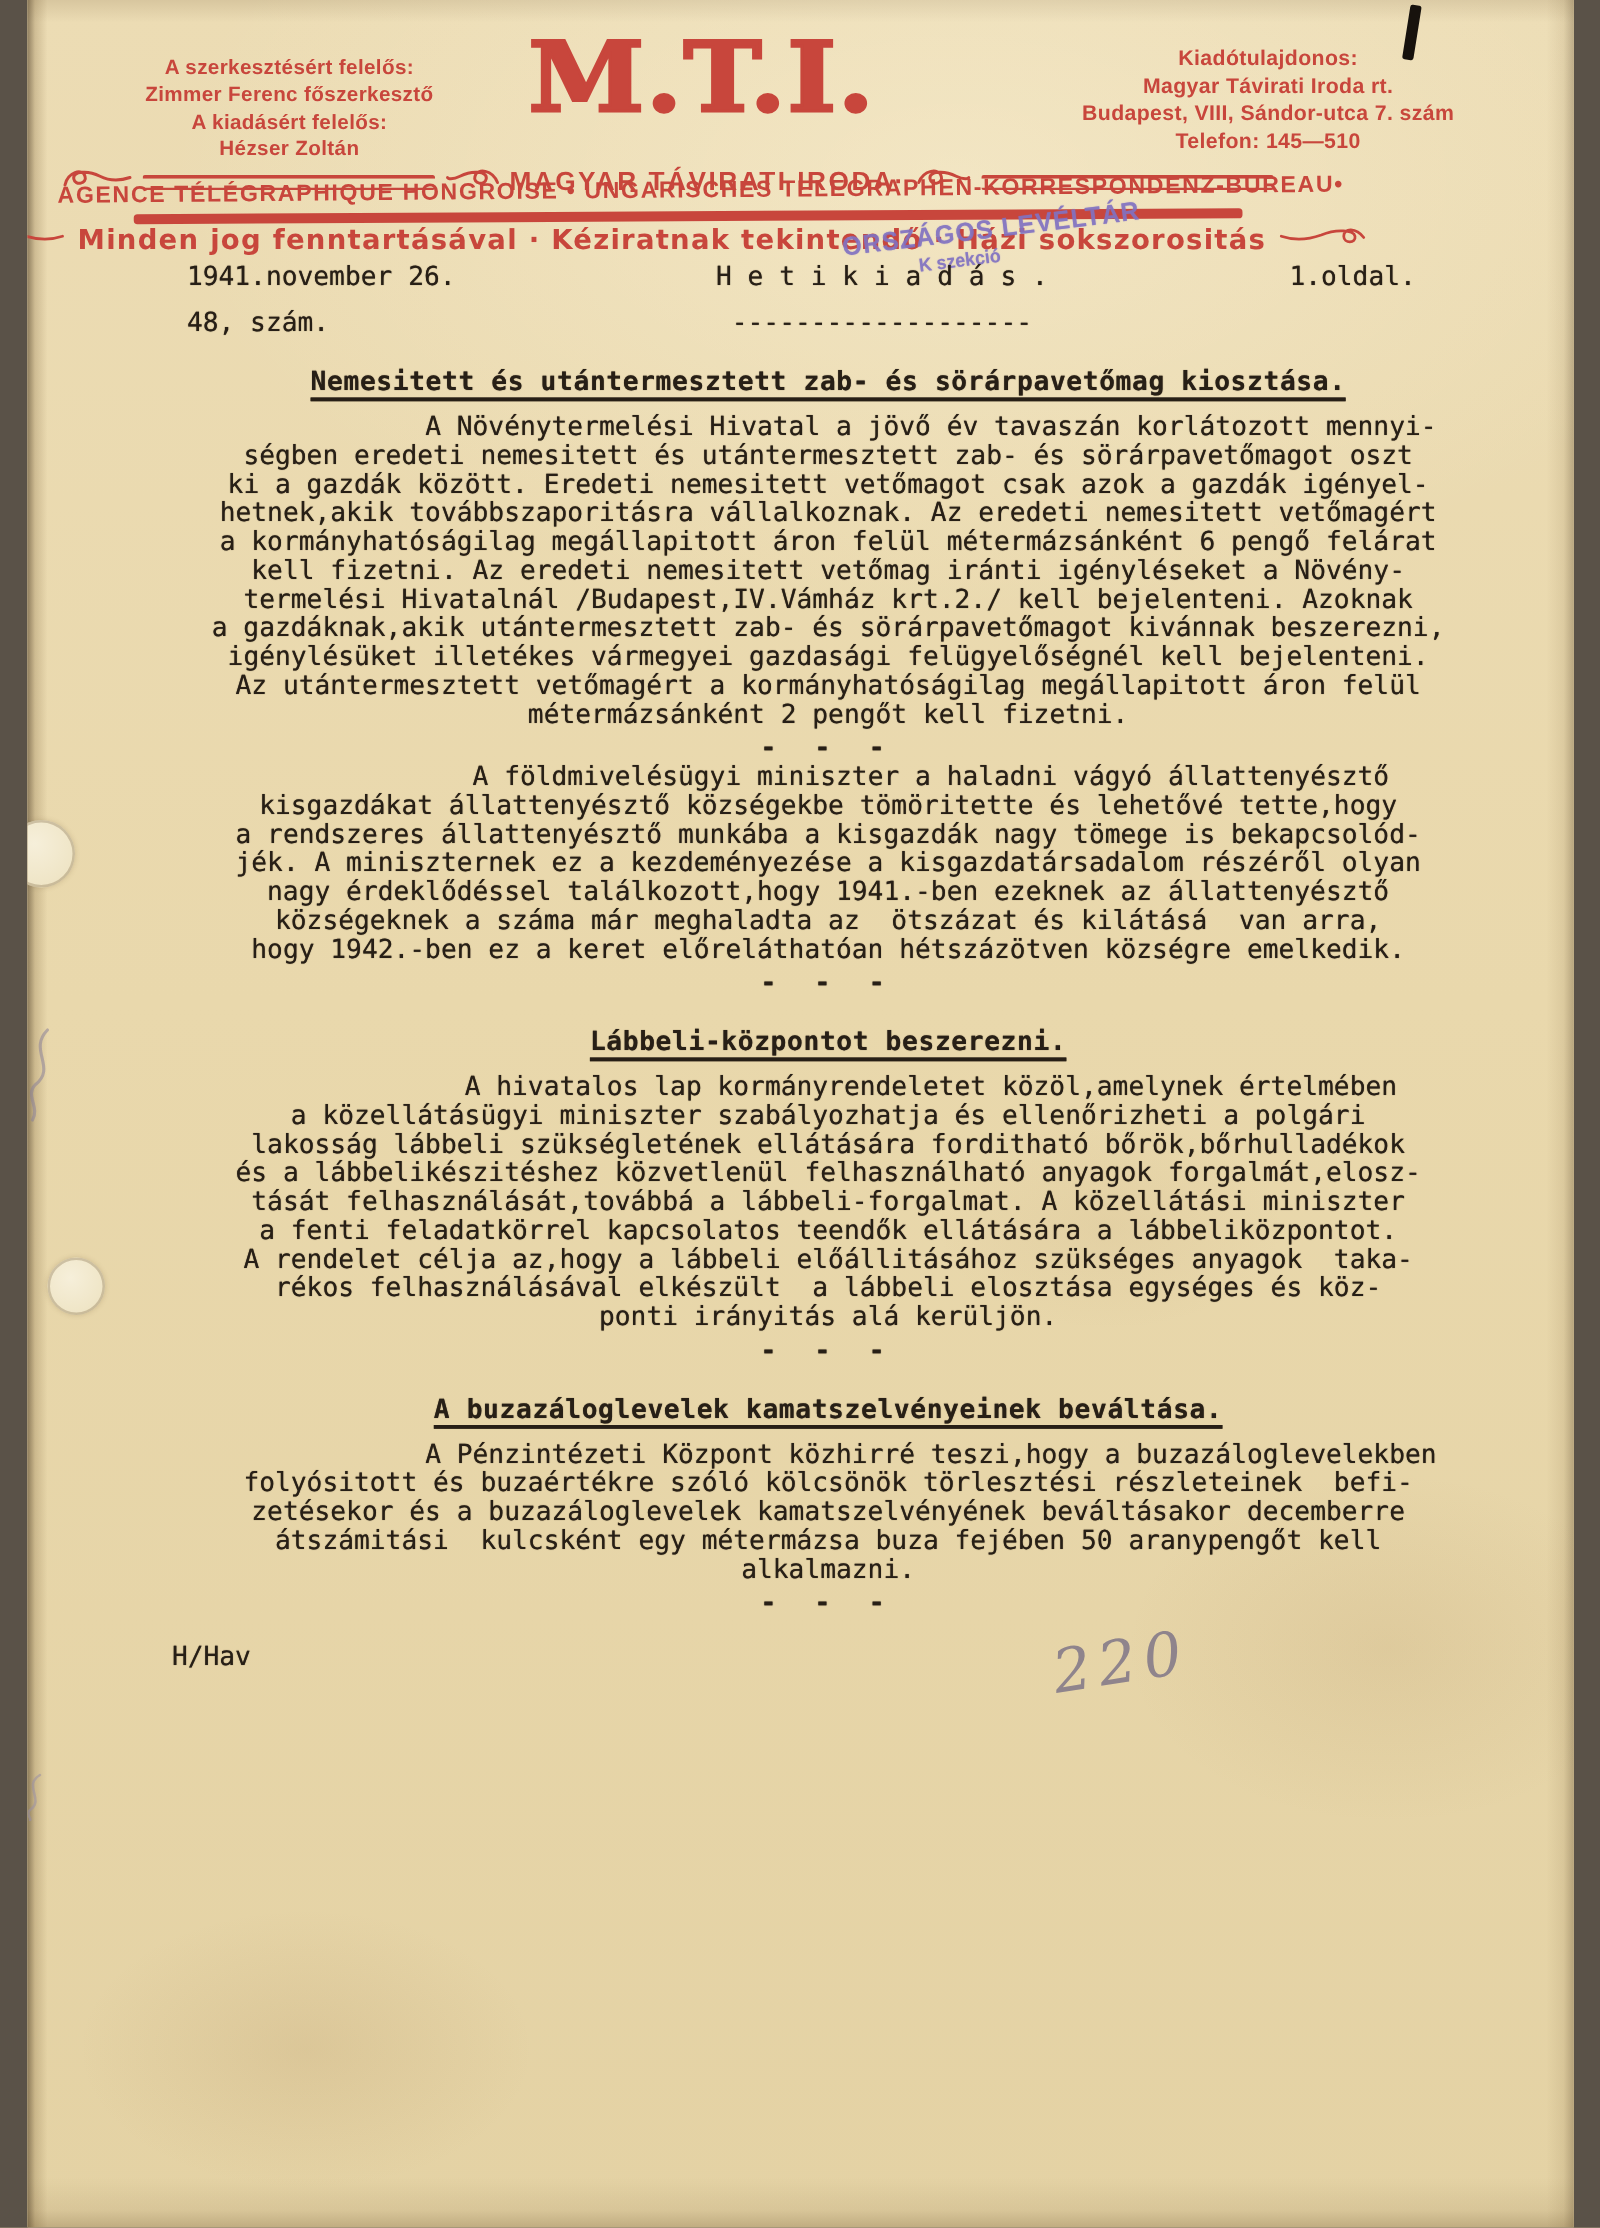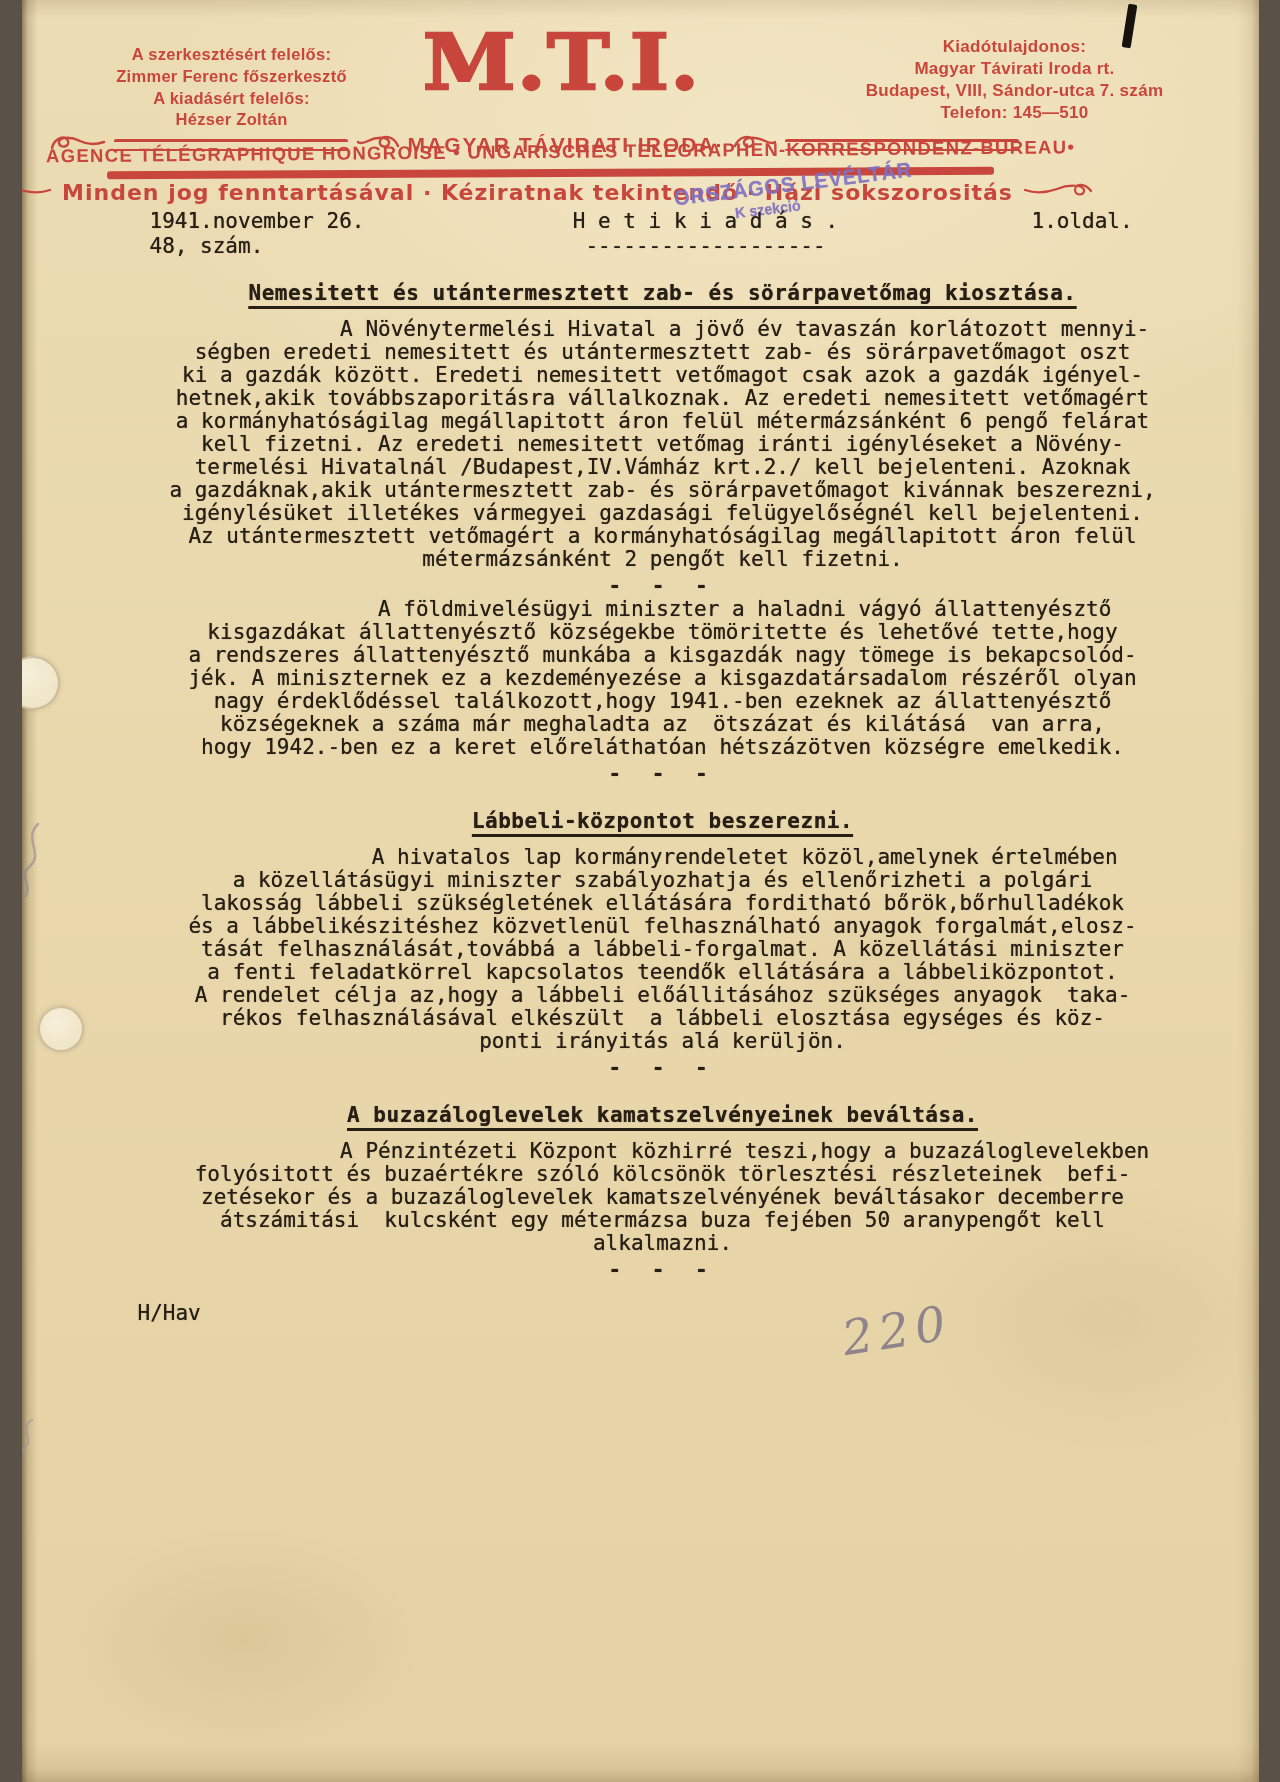--- a/index.html
+++ b/index.html
@@ -45,21 +45,21 @@
     font-family:"DejaVu Sans",sans-serif;}
   
   .stamp{position:absolute;left:646px;top:172px;transform:rotate(-7deg) scaleX(.95);
     color:#8172c2;opacity:.92;text-shadow:0 0 1px rgba(129,114,194,.7);}
   .stamp .l1{font-size:21px;font-weight:bold;letter-spacing:1px;}
   .stamp .l2{font-size:15px;font-weight:bold;margin-left:62px;margin-top:1px;}
   
   .typed{position:absolute;left:112px;top:210px;width:1058px;
     font-family:"DejaVu Sans Mono",monospace;font-size:21px;line-height:23px;
     color:#271f16;text-shadow:0 0 .7px rgba(45,33,20,.85);}
-  .masthead{display:grid;grid-template-columns:300px 1fr 230px;row-gap:2px;margin-left:16px;}
+  .masthead{display:grid;grid-template-columns:300px 1fr 230px;row-gap:14px;margin-left:16px;}
   .mh-center{text-align:center;}
   .mh-right{text-align:left;padding-left:70px;}
   .article-title{display:block;text-align:center;font-weight:bold;letter-spacing:.5px;
     margin:24px auto 13px auto;text-decoration:underline;text-decoration-thickness:2.5px;
     text-underline-offset:6px;}
   .article-body{white-space:pre-wrap;text-align:center;}
   .sep{text-align:center;font-weight:bold;letter-spacing:9px;margin:4px 0 0 0;}
   .initials{margin-top:20px;margin-left:4px;}
   
   .hole{position:absolute;border-radius:50%;

